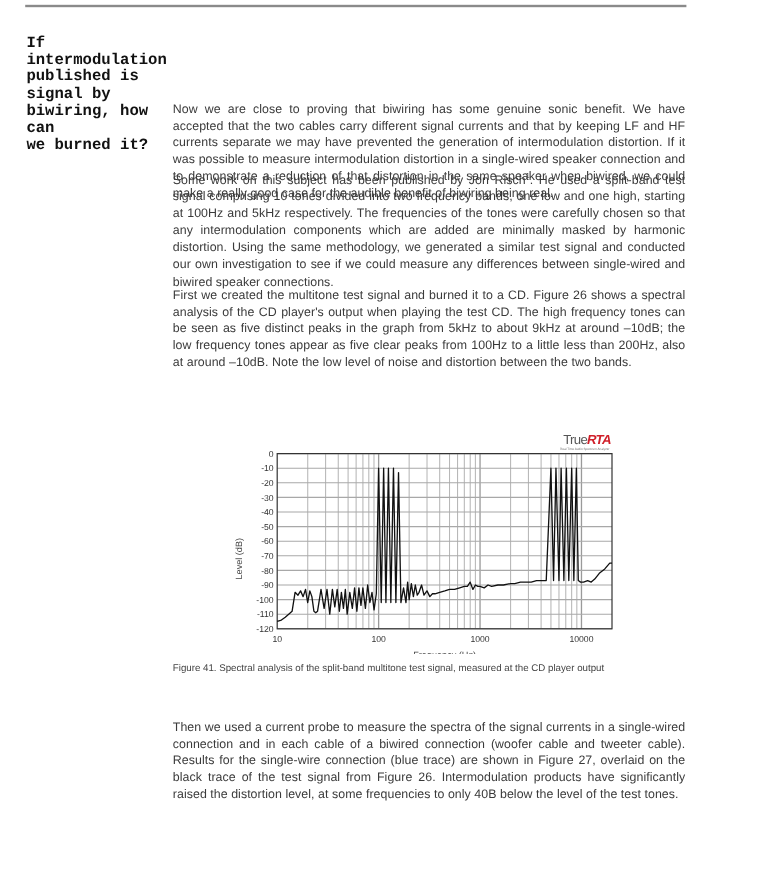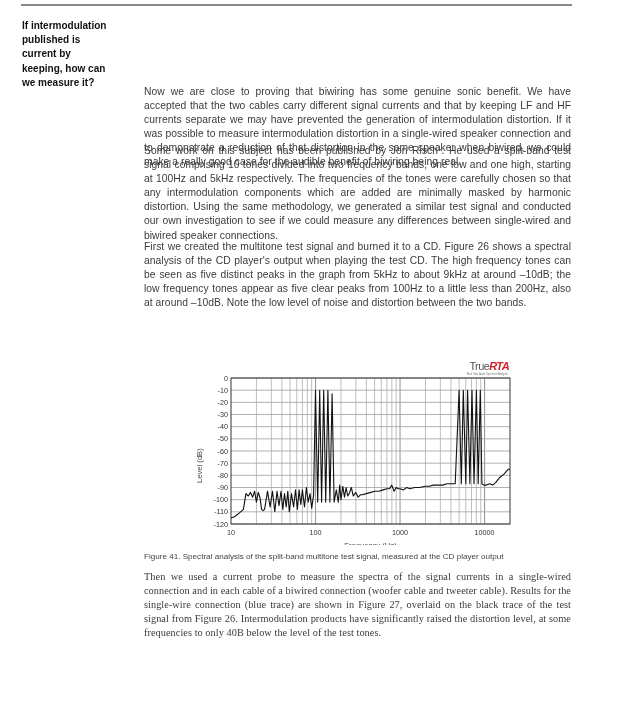--- a/index.html
+++ b/index.html
@@ -1,44 +1,44 @@
 <!DOCTYPE html>
 <html><head>
 <meta charset="utf-8">
 <style>
   html, body { margin: 0; padding: 0; background: #ffffff; }
   body { width: 631px; height: 724px; position: relative; overflow: hidden;
          font-family: "DejaVu Sans", sans-serif; color: #2b2b2b; }
   .rule { position: absolute; left: 21px; top: 4px; width: 551px; height: 2px; background: #8a8a8a; }
-  .sidehead { position: absolute; left: 22px; top: 19px; width: 110px;
-              font-family: Liberation Sans, sans-serif; font-weight: bold; font-size: 10px;
+  .sidehead { position: absolute; left: 22px; top: 29px; width: 110px;
+              font-family: Liberation Mono, monospace; font-weight: bold; font-size: 13px;
               line-height: 14.2px; color: #111; }
   .para { position: absolute; left: 144px; width: 427px; font-family: "Liberation Sans", sans-serif;
           font-size: 10.3px; line-height: 14.1px; color: #3a3a3a; text-align: justify; letter-spacing: 0.05px; }
   .p1 { top: 40px; margin-top: 45px; }
   .p2 { top: 144px; }
   .p3 { top: 240px; }
-  .p4 { top: 570px; font-family: Liberation Serif, serif; }
+  .p4 { top: 600px; }
   .para sup { font-size: 6px; vertical-align: super; line-height: 0; }
   .figure { position: absolute; left: 190px; top: 355px; width: 330px; height: 190px; }
   .caption { position: absolute; left: 144px; top: 552px; width: 430px;
              font-family: "Liberation Sans", sans-serif; font-size: 8.1px; color: #444; }
   svg text { font-family: "Liberation Sans", sans-serif; }
 </style>
 </head>
 <body>
 
 <div class="rule"></div>
 
 <div class="sidehead">
   <div>If intermodulation</div>
   <div>published is</div>
-  <div>current by</div>
-  <div>keeping, how can</div>
-  <div>we measure it?</div>
+  <div>signal by</div>
+  <div>biwiring, how can</div>
+  <div>we burned it?</div>
 </div>
 
 <div class="para p1">Now we are close to proving that biwiring has some genuine sonic benefit. We have accepted that the two cables carry different signal currents and that by keeping LF and HF currents separate we may have prevented the generation of intermodulation distortion. If it was possible to measure intermodulation distortion in a single-wired speaker connection and to demonstrate a reduction of that distortion in the same speaker when biwired, we could make a really good case for the audible benefit of biwiring being real.</div>
 
 <div class="para p2"><span>Some work on this subject has been published by Jon Risch</span><sup>1</sup><span>. He used a split-band test signal comprising 10 tones divided into two frequency bands, one low and one high, starting at 100Hz and 5kHz respectively. The frequencies of the tones were carefully chosen so that any intermodulation components which are added are minimally masked by harmonic distortion. Using the same methodology, we generated a similar test signal and conducted our own investigation to see if we could measure any differences between single-wired and biwired speaker connections.</span></div>
 
 <div class="para p3">First we created the multitone test signal and burned it to a CD. Figure 26 shows a spectral analysis of the CD player's output when playing the test CD. The high frequency tones can be seen as five distinct peaks in the graph from 5kHz to about 9kHz at around –10dB; the low frequency tones appear as five clear peaks from 100Hz to a little less than 200Hz, also at around –10dB. Note the low level of noise and distortion between the two bands.</div>
 
 <div class="figure">
   <svg id="chart" width="330" height="190" viewBox="0 0 330 190">

